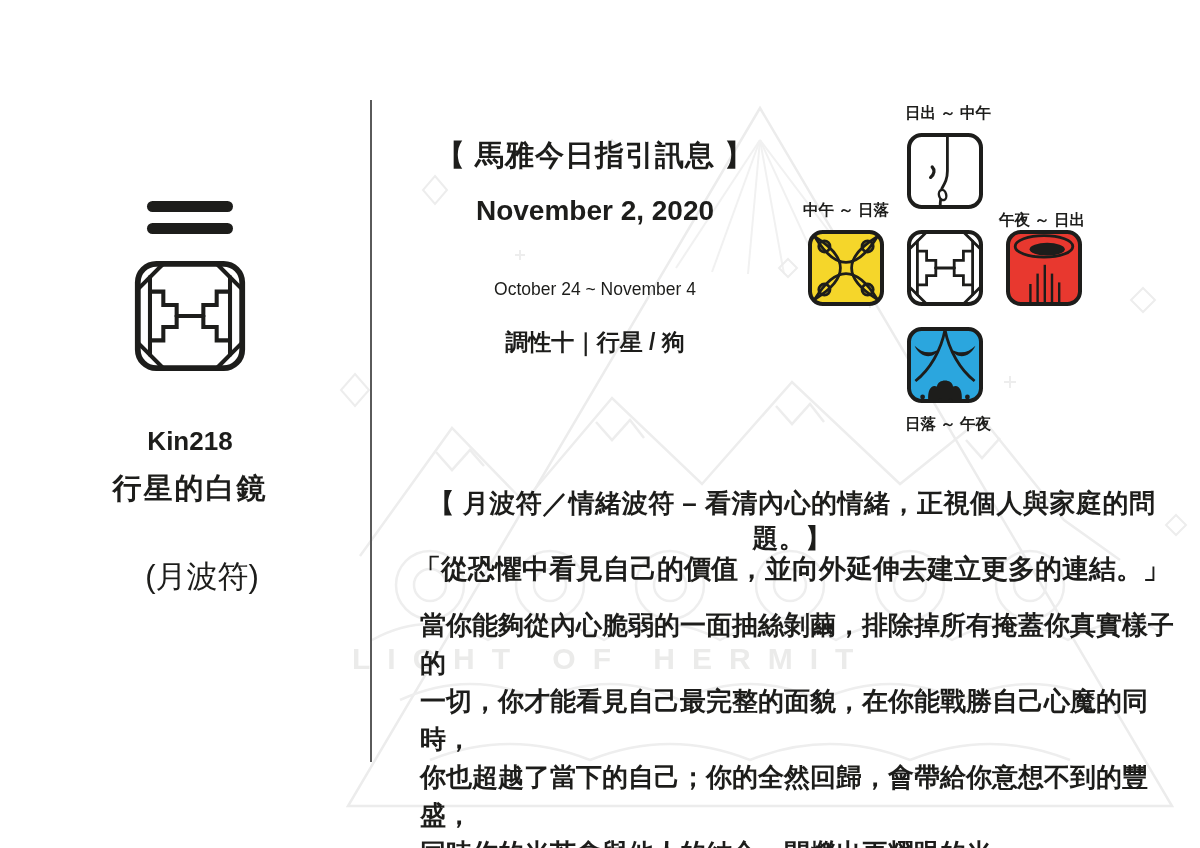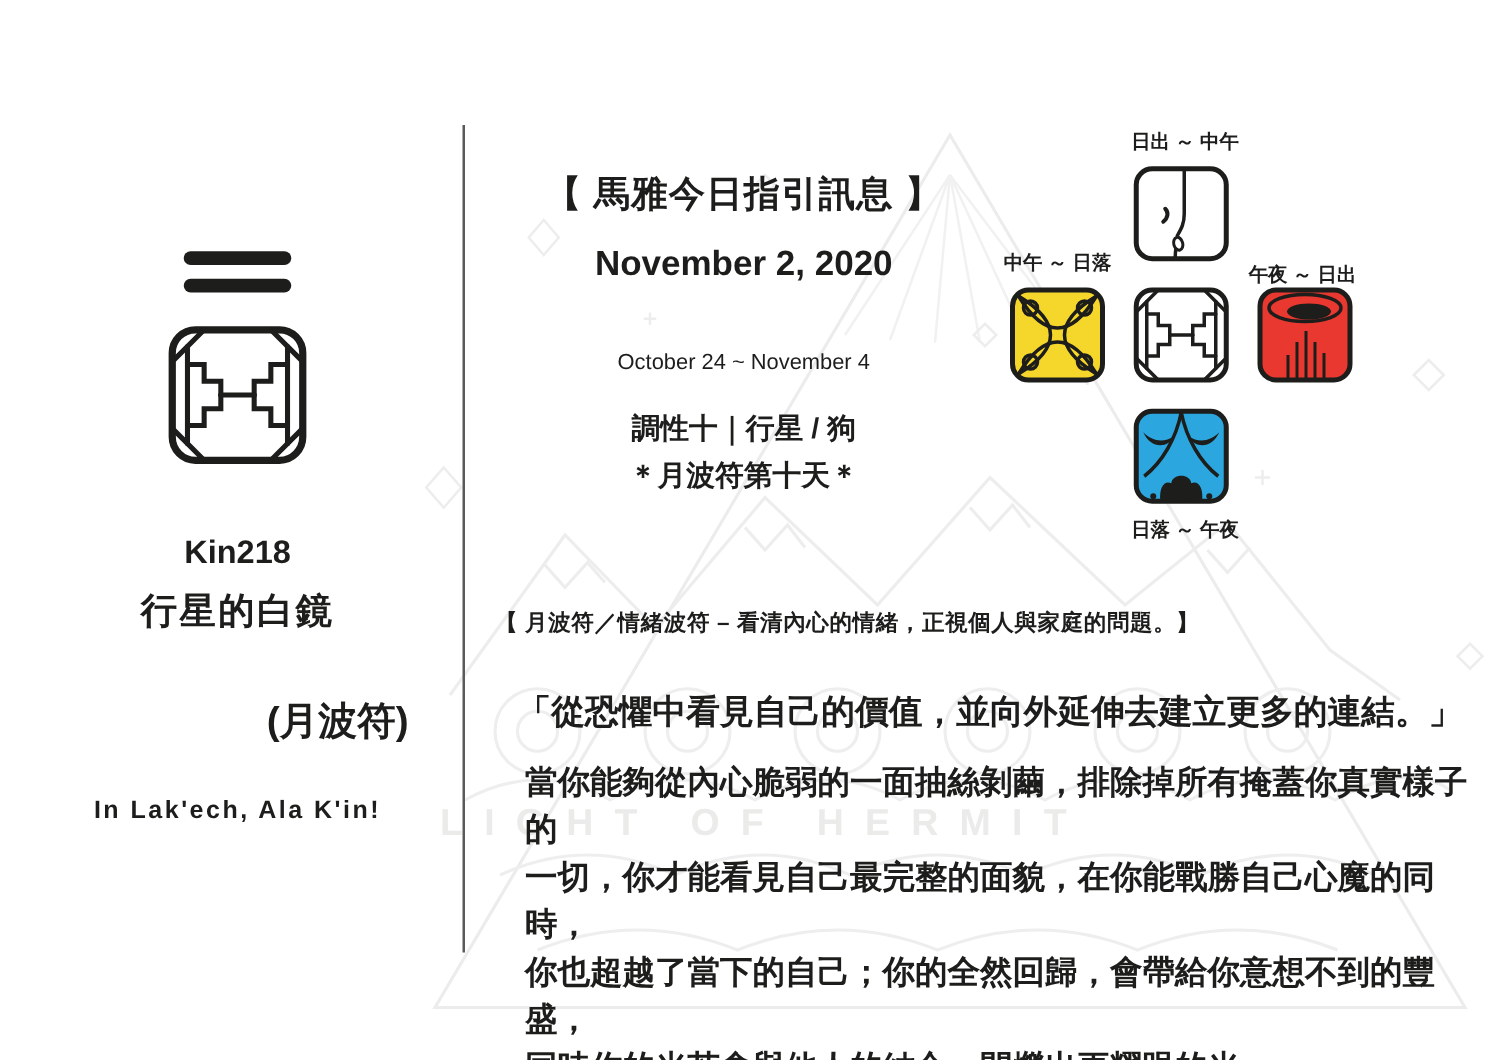--- a/index.html
+++ b/index.html
@@ -15,38 +15,38 @@
   #content { z-index:2; }
   .wm-text {
     position:absolute; left:352px; top:642px; width:840px;
     font-size:30px; font-weight:700; letter-spacing:17px; color:#ebebea;
     white-space:nowrap;
   }
   .divider { position:absolute; left:370px; top:100px; width:2px; height:662px; background:#5a5a5a; }
   .tone-bar { position:absolute; left:147px; width:86px; height:11px; border-radius:6px; background:#1d1d1b; }
   .kin-title   { position:absolute; left:40px; width:300px; top:426px; font-size:26px; font-weight:700; text-align:center; }
   .seal-title  { position:absolute; left:40px; width:300px; top:469px; font-size:29px; font-weight:700; text-align:center; letter-spacing:2px; }
-  .wave-title  { position:absolute; left:27px; width:300px; top:556px; font-size:31px; font-weight:700; text-align:right; }
+  .wave-title  { position:absolute; left:52px; width:300px; top:556px; font-size:31px; font-weight:400; text-align:center; }
   .ns-line     { position:absolute; left:40px; width:300px; top:610px; font-size:19px; font-weight:700; text-align:center; letter-spacing:2.5px; }
   .greet-line  { position:absolute; left:20px; width:340px; top:637px; font-size:20px; font-weight:700; text-align:center; letter-spacing:2px; }
 
   
   .hdr-title   { position:absolute; left:390px; width:410px; top:136px; font-size:29px; font-weight:700; text-align:center; letter-spacing:1px; }
   .hdr-date    { position:absolute; left:390px; width:410px; top:195px; font-size:28px; font-weight:700; text-align:center; }
   .hdr-range   { position:absolute; left:390px; width:410px; top:239px; font-size:17.5px; text-align:center;margin-top:40px; }
   .hdr-kinrng  { position:absolute; left:390px; width:410px; top:263px; font-size:17.5px; text-align:center; }
   .hdr-tone    { position:absolute; left:390px; width:410px; top:327px; font-size:23px; font-weight:700; text-align:center; }
   .hdr-waveday { position:absolute; left:390px; width:410px; top:365px; font-size:23px; font-weight:700; text-align:center; }
 
   
   .glyph { position:absolute; width:80px; height:80px; }
   .glyph-label { position:absolute; font-size:15.5px; font-weight:700; text-align:center; white-space:nowrap; }
 
   
-  .msg-headline { position:absolute; left:396px; width:792px; top:486px; font-size:18px; font-weight:700; letter-spacing:0.5px; }
+  .msg-headline { position:absolute; left:396px; width:792px; top:486px; font-size:26px; font-weight:700; text-align:center; letter-spacing:0.5px; }
   .msg-quote    { position:absolute; left:396px; width:792px; top:551px; font-size:27px; font-weight:700; text-align:center; }
   .msg-body     { position:absolute; left:420px; width:766px; top:606px; font-size:26px; font-weight:700; line-height:38px; text-align:left; }
 </style>
 </head>
 <body>
 
 <div id="canvas">
 
   <div id="watermark" class="layer">
     <svg width="1200" height="848" viewBox="0 0 1200 848" fill="none" stroke="#ececec" stroke-width="2.5">
@@ -118,27 +118,25 @@
         <path d="M15.5,71 H27 V59.5 H38.5 V50"></path>
         <path d="M84.5,29 H73 V40.5 H61.5 V50"></path>
         <path d="M84.5,71 H73 V59.5 H61.5 V50"></path>
         <path d="M38.5,50 H61.5"></path>
       </g>
     </svg>
 
     <div class="kin-title">Kin218</div>
     <div class="seal-title">行星的白鏡</div>
     <div class="wave-title">(月波符)</div>
-    <div class="greet-line">In Lak'ech, Ala K'in!</div>
 
     <div class="hdr-title">【 馬雅今日指引訊息 】</div>
     <div class="hdr-date">November 2, 2020</div>
     <div class="hdr-range">October 24 ~ November 4</div>
     <div class="hdr-tone">調性十｜行星 / 狗</div>
-    <div class="hdr-waveday">＊月波符第十天＊</div>
 
     <div class="glyph-label" style="left:848px; top:103px; width:200px;">日出 ～ 中午</div>
     <svg class="glyph" style="left:905px; top:131px;" viewBox="0 0 100 100">
       <rect x="5" y="5" width="90" height="90" rx="16" fill="#ffffff" stroke="#1d1d1b" stroke-width="5"></rect>
       <g stroke="#1d1d1b" fill="none" stroke-linecap="round">
         <path d="M53,5 V50 C53,60 50,65 46,72" stroke-width="3.5"></path>
         <ellipse cx="47" cy="80" rx="4.5" ry="6.5" transform="rotate(-15 47 80)" stroke-width="3"></ellipse>
         <path d="M44.5,86 C44,89 44,92 44,95" stroke-width="3.5"></path>
         <path d="M34,45 C37.5,48.5 37,54 32,58" stroke-width="4"></path>
       </g>

